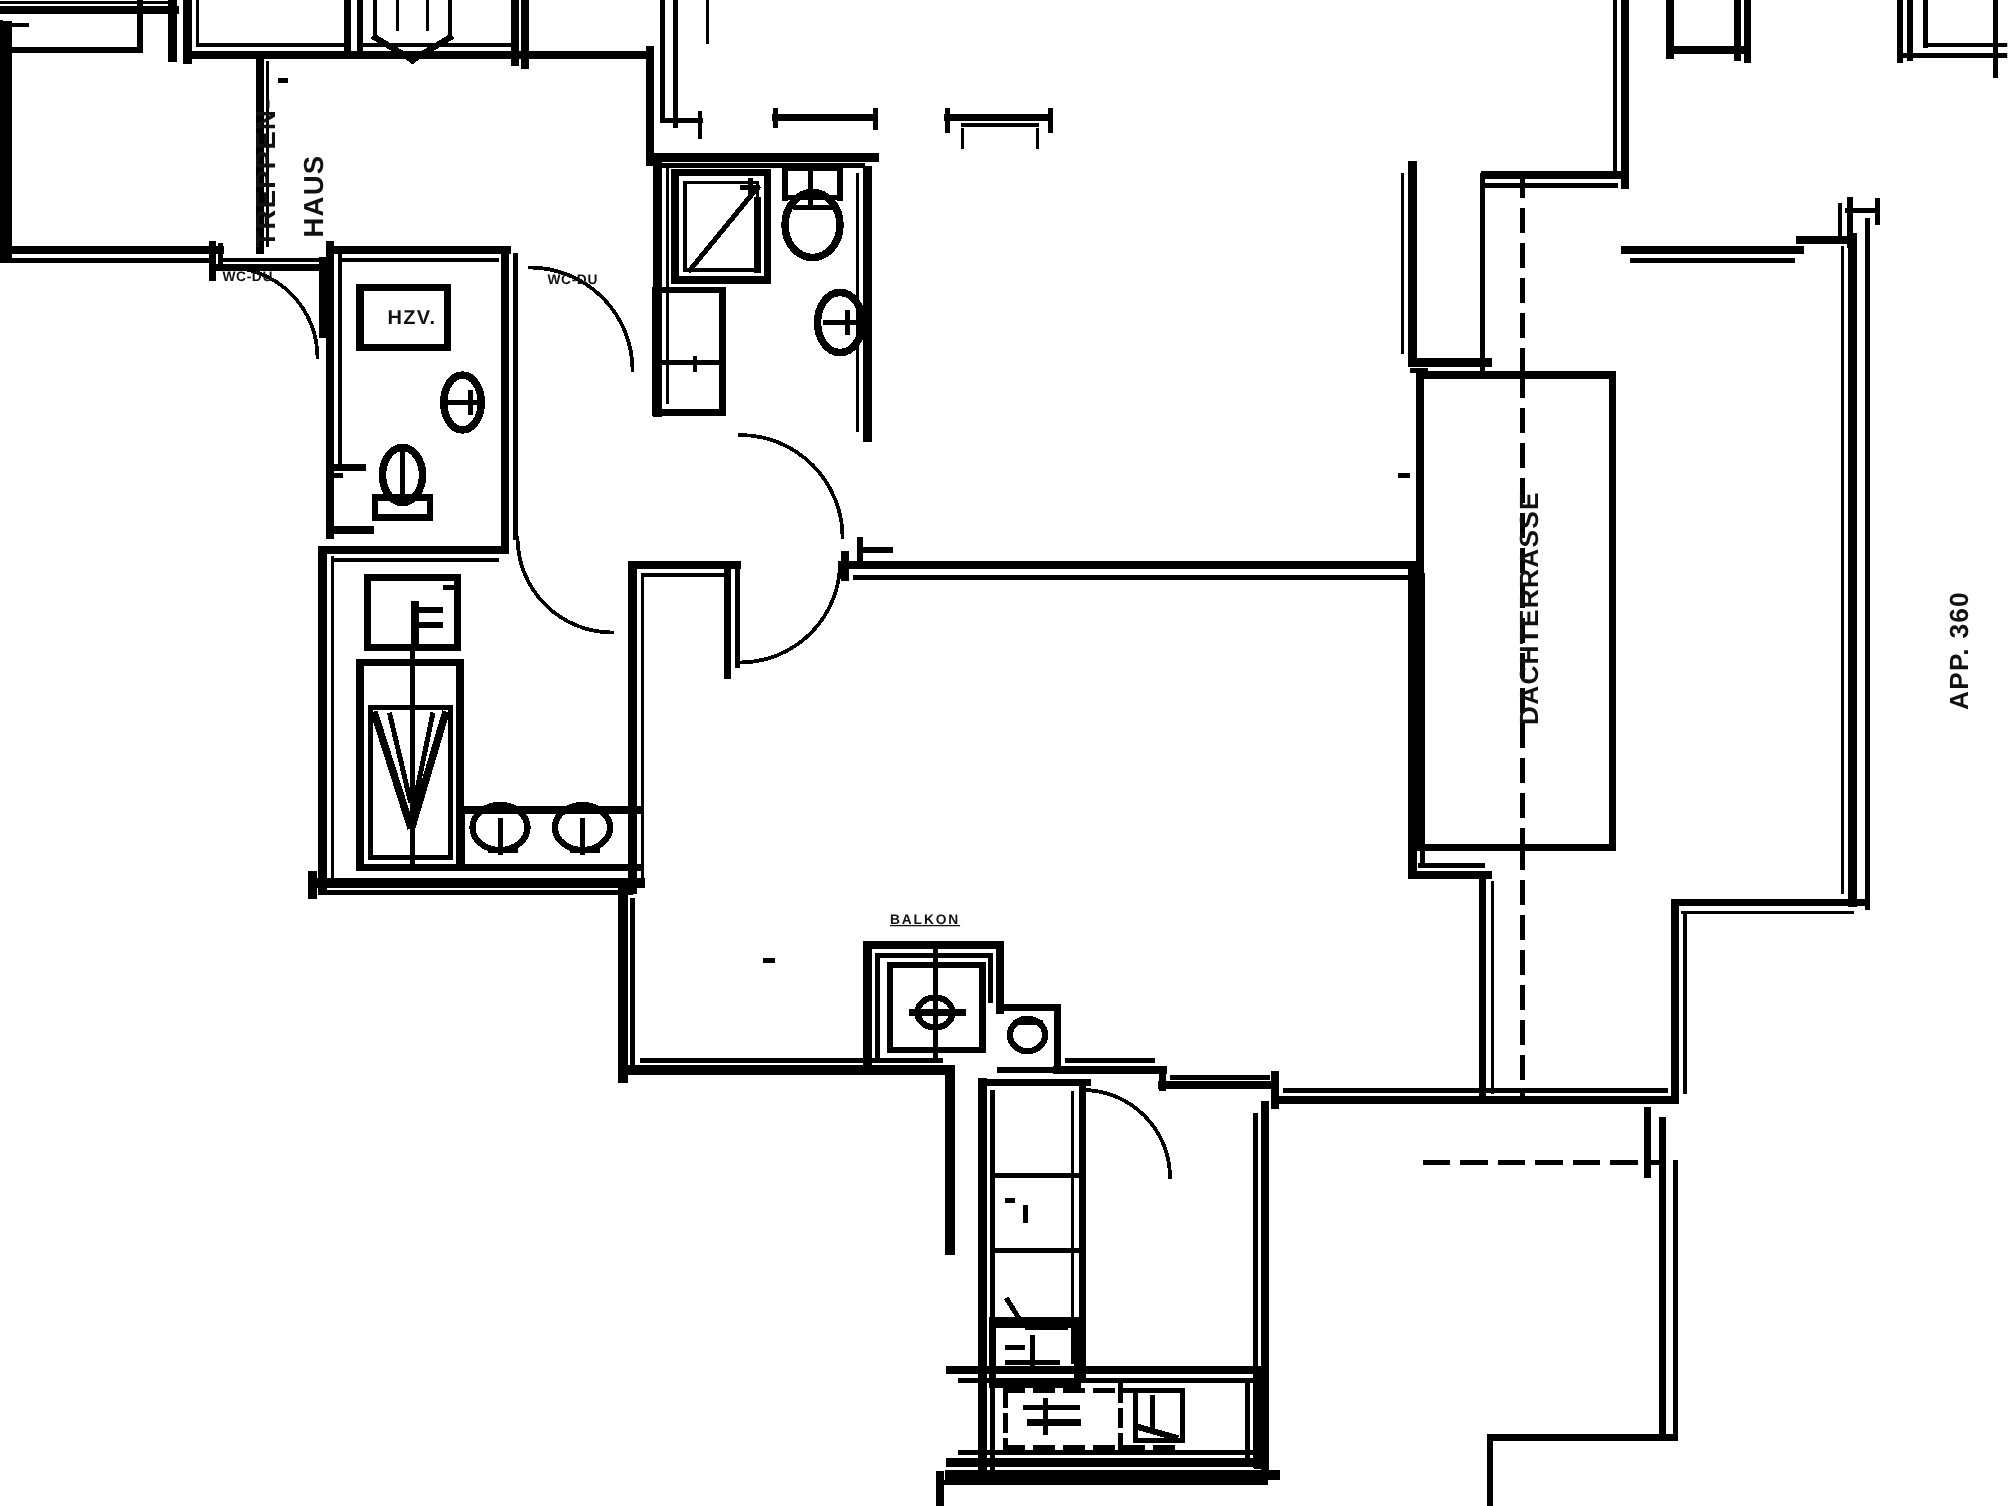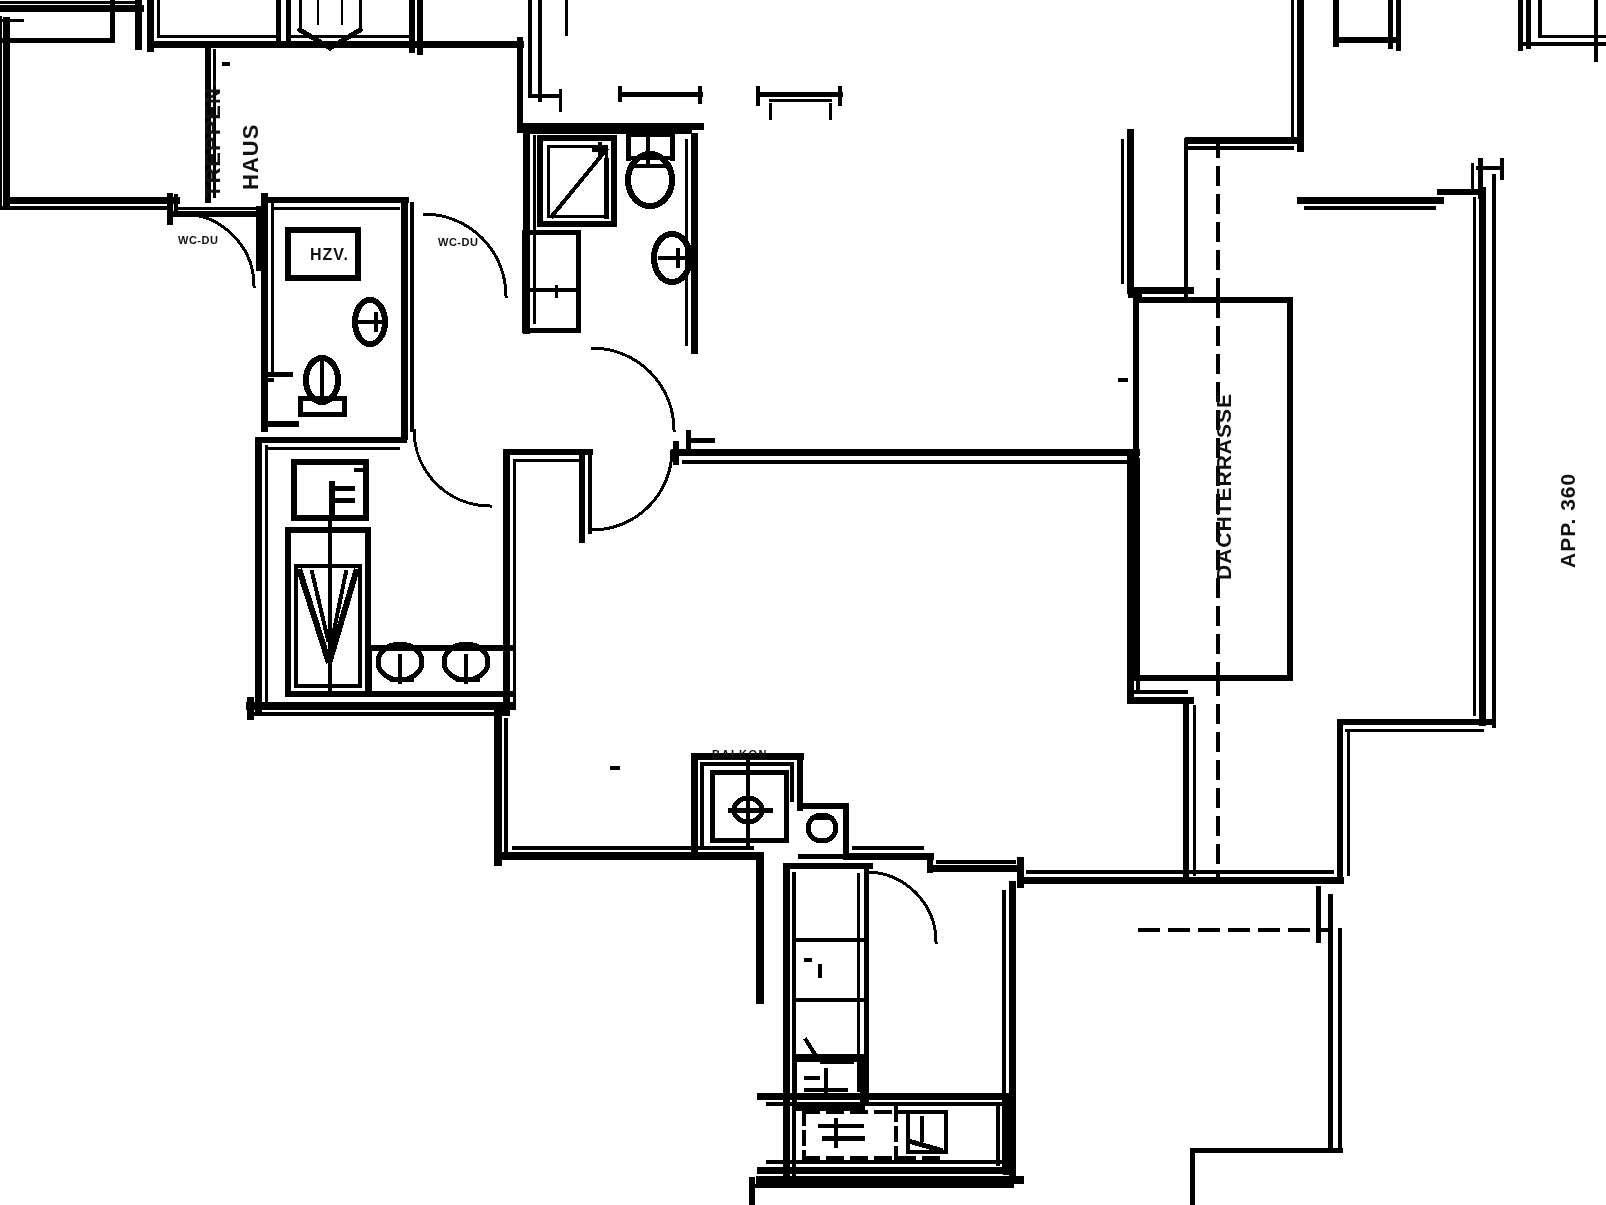--- a/index.html
+++ b/index.html
@@ -14,21 +14,21 @@
   .lbl{
     position:absolute;
     font-family:"Liberation Sans",sans-serif;
     color:#111;
     font-weight:700;
     white-space:nowrap;
     letter-spacing:1px;
     user-select:none;
   }
   .rot90{transform:rotate(-90deg);transform-origin:left top;}
-  .tiny{font-size:11px;font-weight:700;letter-spacing:0.5px;margin-top:18px;}
+  .tiny{font-size:11px;font-weight:700;letter-spacing:0.5px;}
 </style>
 </head>
 <body>
 
 <div id="plan">
 
   <svg width="1606" height="1205" viewBox="0 0 1606 1205" shape-rendering="crispEdges">
     <rect x="0" y="0" width="1606" height="1205" fill="#ffffff"></rect>
 
     <g fill="none" stroke="#000000" stroke-linecap="square" stroke-linejoin="miter">

